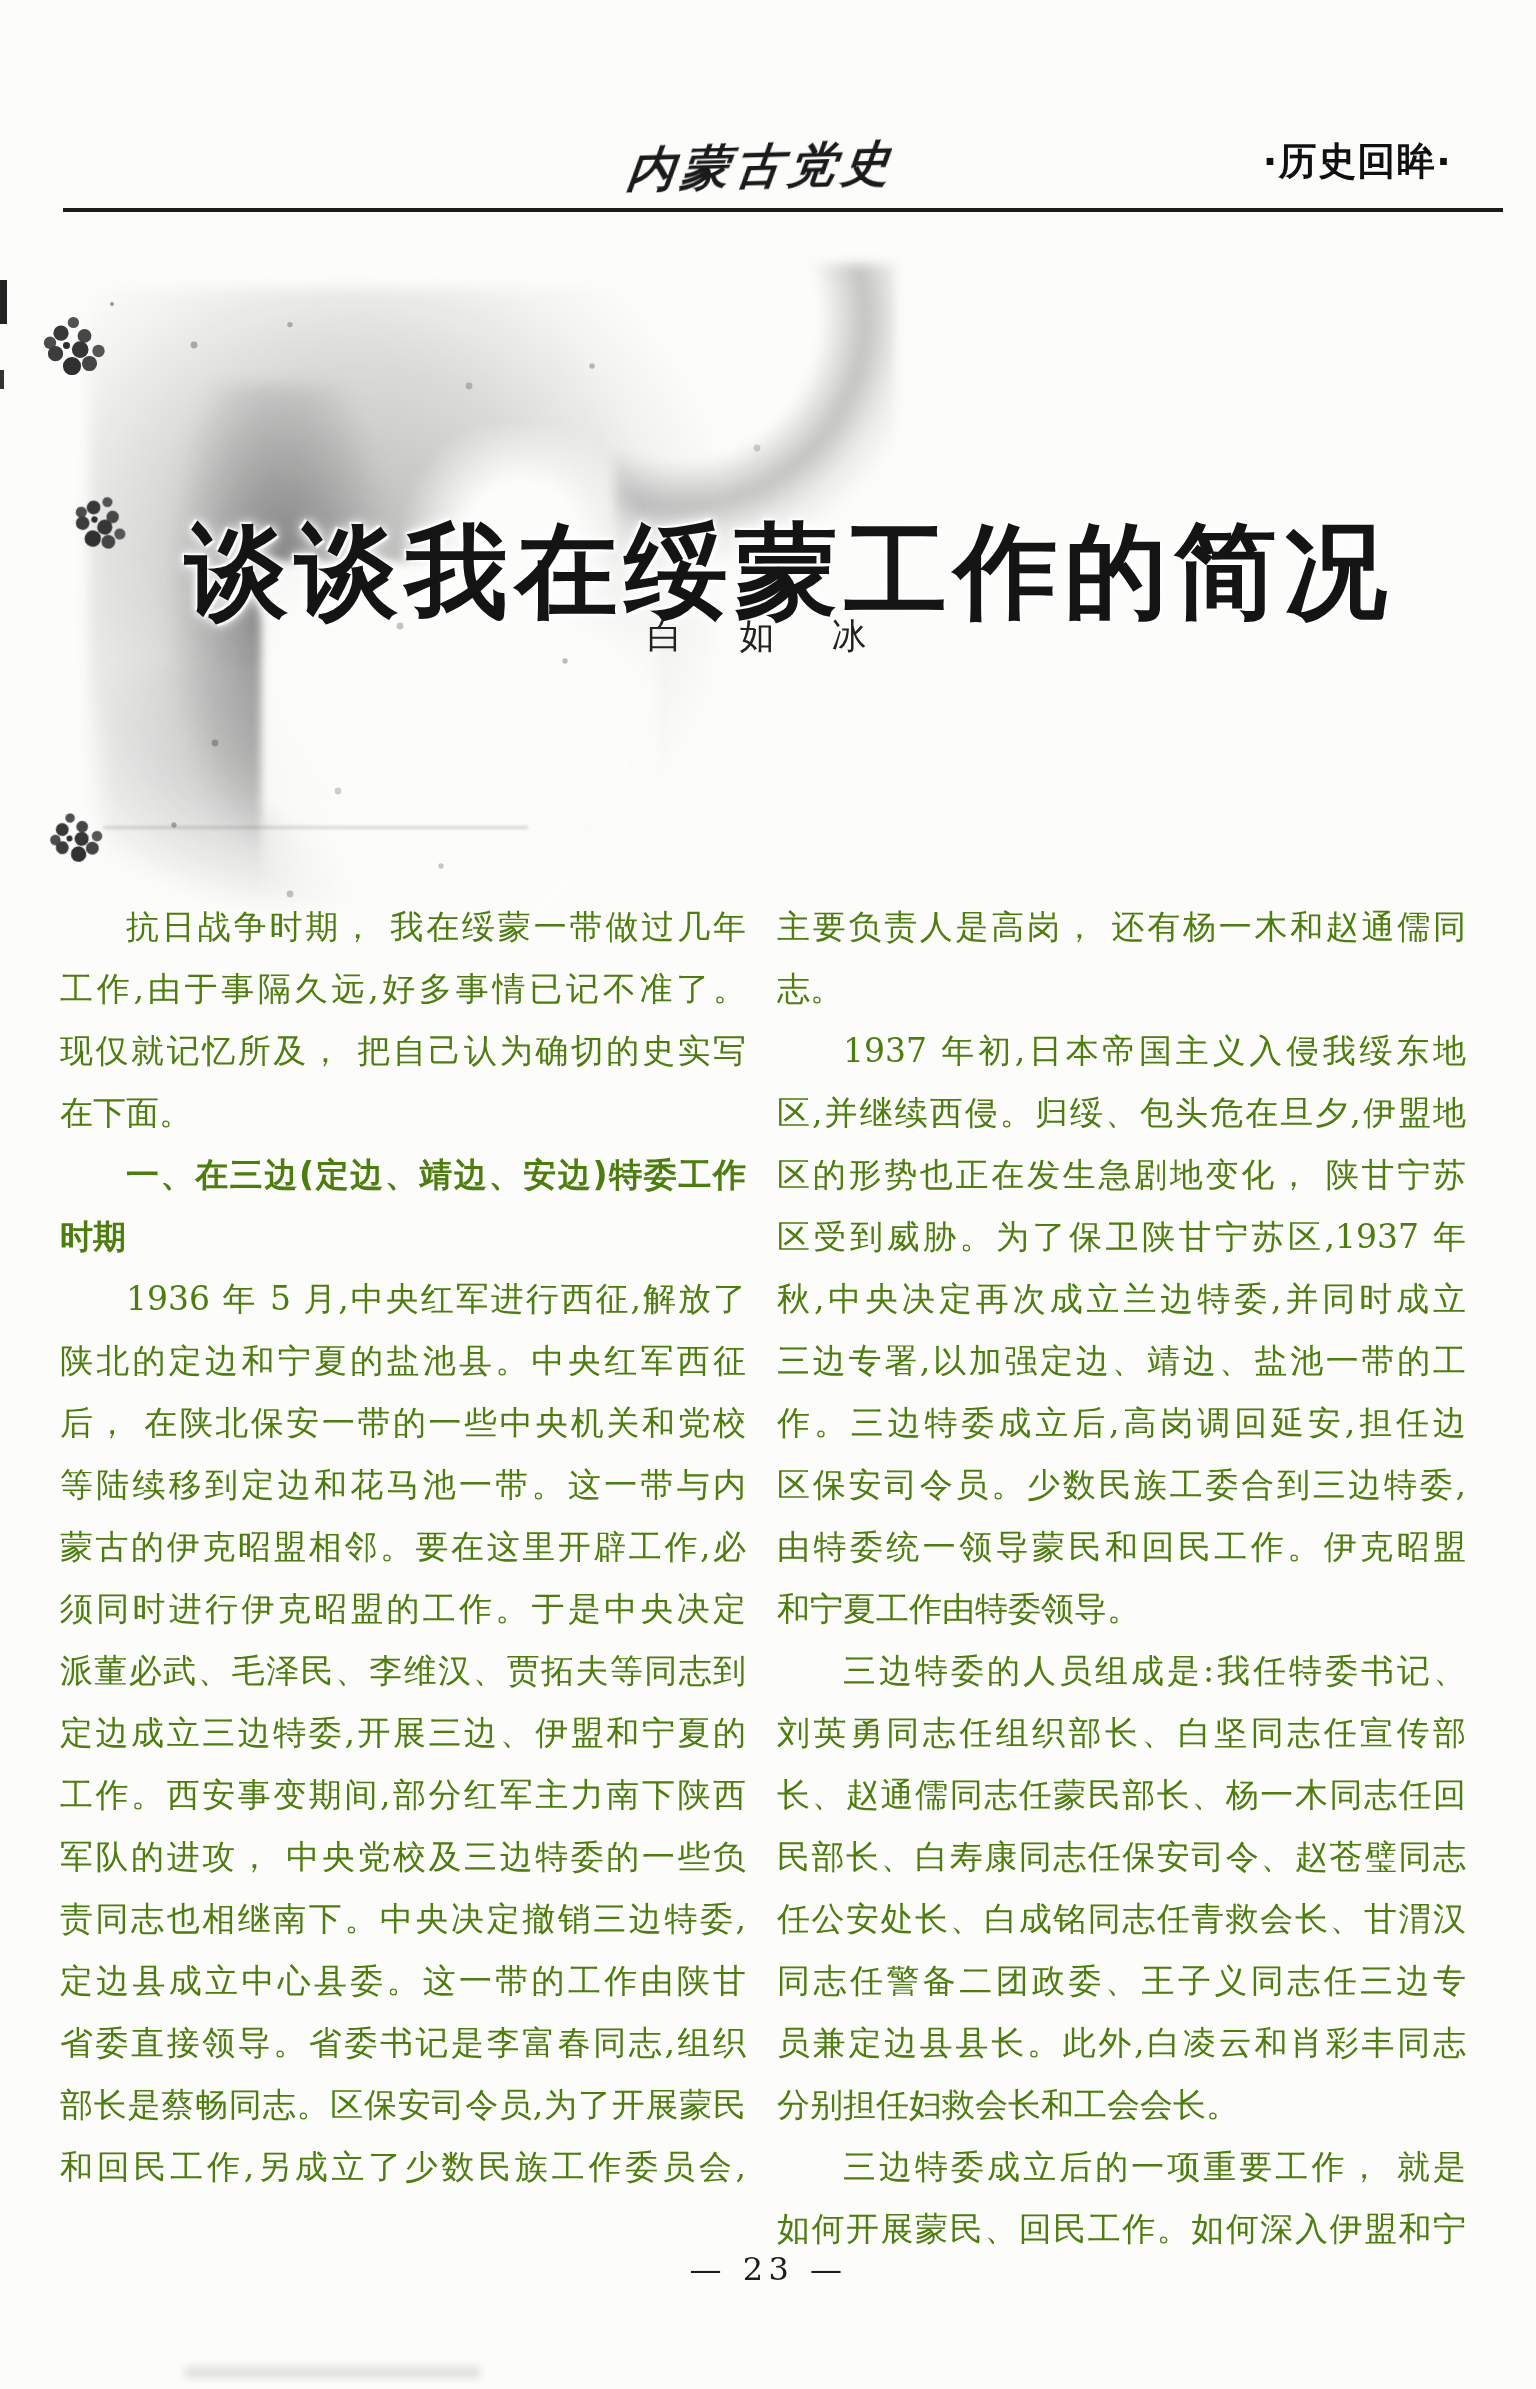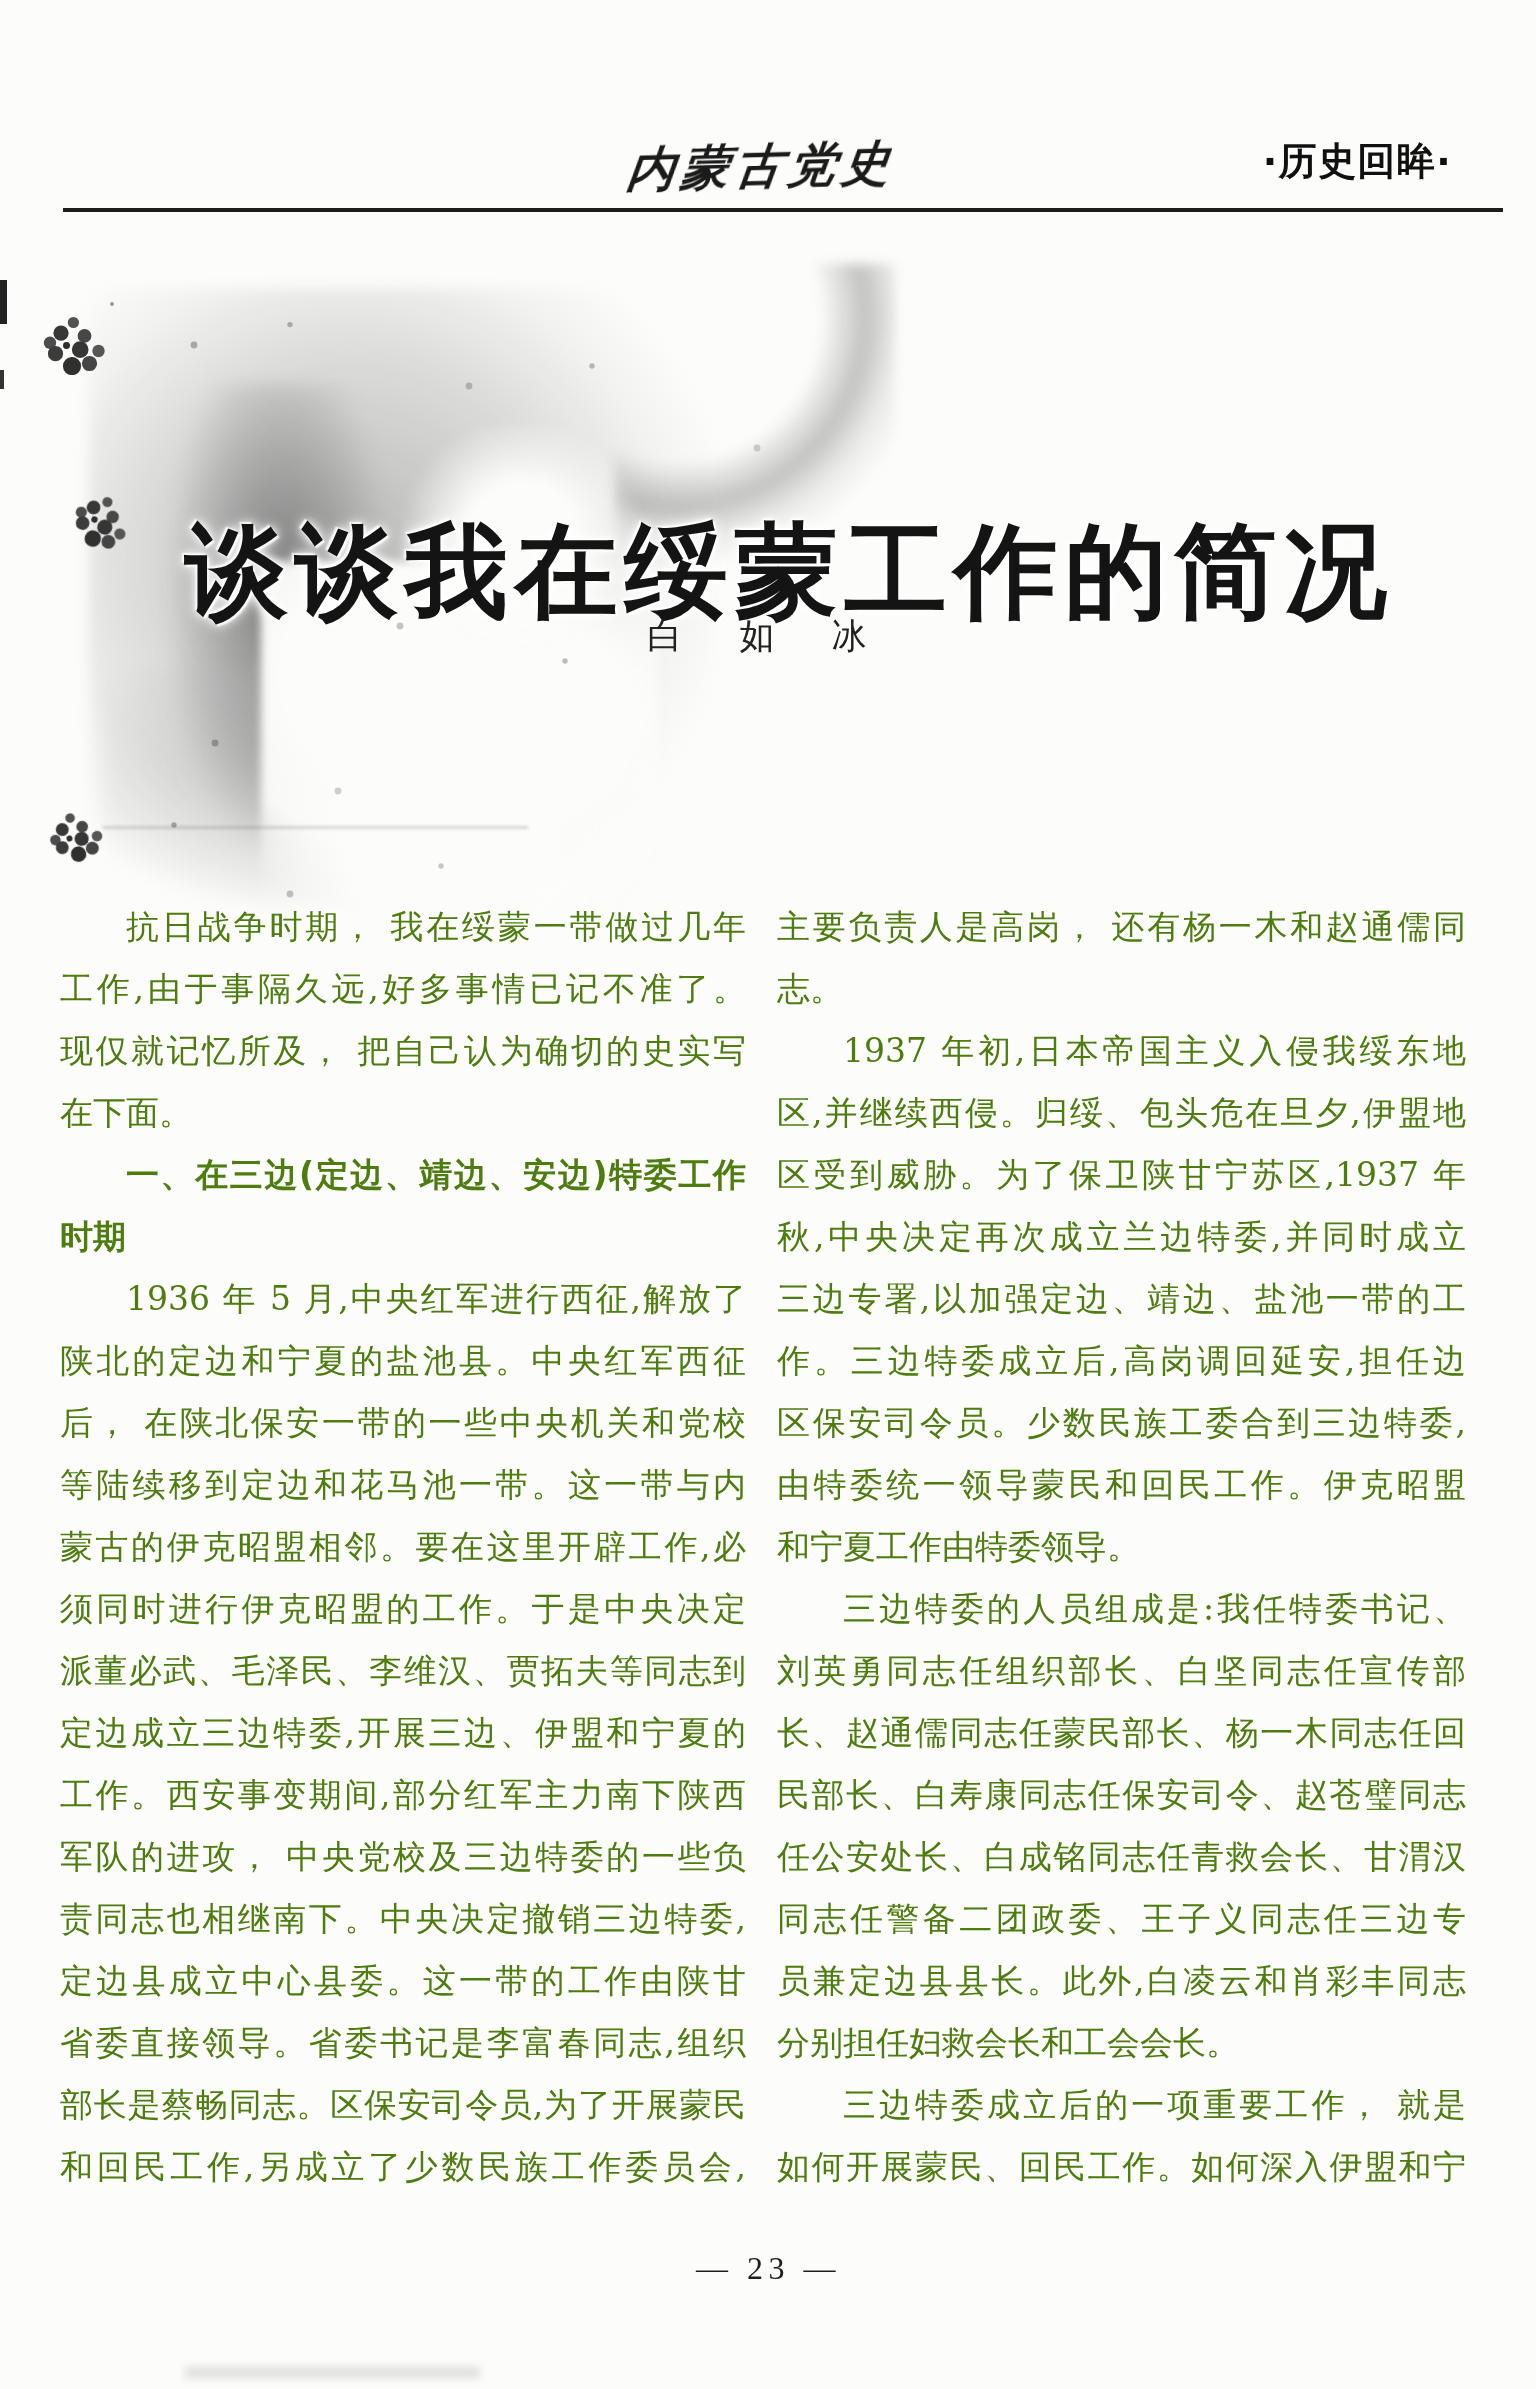--- a/index.html
+++ b/index.html
@@ -99,21 +99,21 @@
   }
   .col-left{left:60px;width:686px;}
   .col-right{left:777px;width:689px;}
   .line{height:62px;line-height:62px;white-space:nowrap;overflow:visible;}
   .line.j{white-space:normal;text-align:justify;text-align-last:justify;text-justify:inter-character;word-break:break-all;}
   .line.ind{text-indent:66px;}
   .line.b{font-family:"DejaVu Sans","Liberation Sans",sans-serif;font-weight:700;}
   
   .pageno{
     position:absolute;left:0;top:2250px;width:1537px;
-    text-align:center;font-size:32px;letter-spacing:5.5px;color:#1d1d1d;font-family:Liberation Serif, serif;
+    text-align:center;font-size:32px;letter-spacing:5.5px;color:#1d1d1d;
   }
 </style>
 </head>
 <body>
 
 <div class="page">
 
   <div class="journal-name">内蒙古党史</div>
   <div class="section-label">·历史回眸·</div>
   <div class="header-rule"></div>
@@ -159,20 +159,21 @@
       <div class="line j">定边县成立中心县委。这一带的工作由陕甘</div>
       <div class="line j">省委直接领导。省委书记是李富春同志,组织</div>
       <div class="line j">部长是蔡畅同志。区保安司令员,为了开展蒙民</div>
       <div class="line j">和回民工作,另成立了少数民族工作委员会,</div>
     </div>
   <div class="col col-right">
       <div class="line j">主要负责人是高岗， 还有杨一木和赵通儒同</div>
       <div class="line">志。</div>
       <div class="line j ind">1937 年初,日本帝国主义入侵我绥东地</div>
       <div class="line j">区,并继续西侵。归绥、包头危在旦夕,伊盟地</div>
+      <div class="line j">区的形势也正在发生急剧地变化， 陕甘宁苏</div>
       <div class="line j">区受到威胁。为了保卫陕甘宁苏区,1937 年</div>
       <div class="line j">秋,中央决定再次成立兰边特委,并同时成立</div>
       <div class="line j">三边专署,以加强定边、靖边、盐池一带的工</div>
       <div class="line j">作。三边特委成立后,高岗调回延安,担任边</div>
       <div class="line j">区保安司令员。少数民族工委合到三边特委,</div>
       <div class="line j">由特委统一领导蒙民和回民工作。伊克昭盟</div>
       <div class="line">和宁夏工作由特委领导。</div>
       <div class="line j ind">三边特委的人员组成是:我任特委书记、</div>
       <div class="line j">刘英勇同志任组织部长、白坚同志任宣传部</div>
       <div class="line j">长、赵通儒同志任蒙民部长、杨一木同志任回</div>

